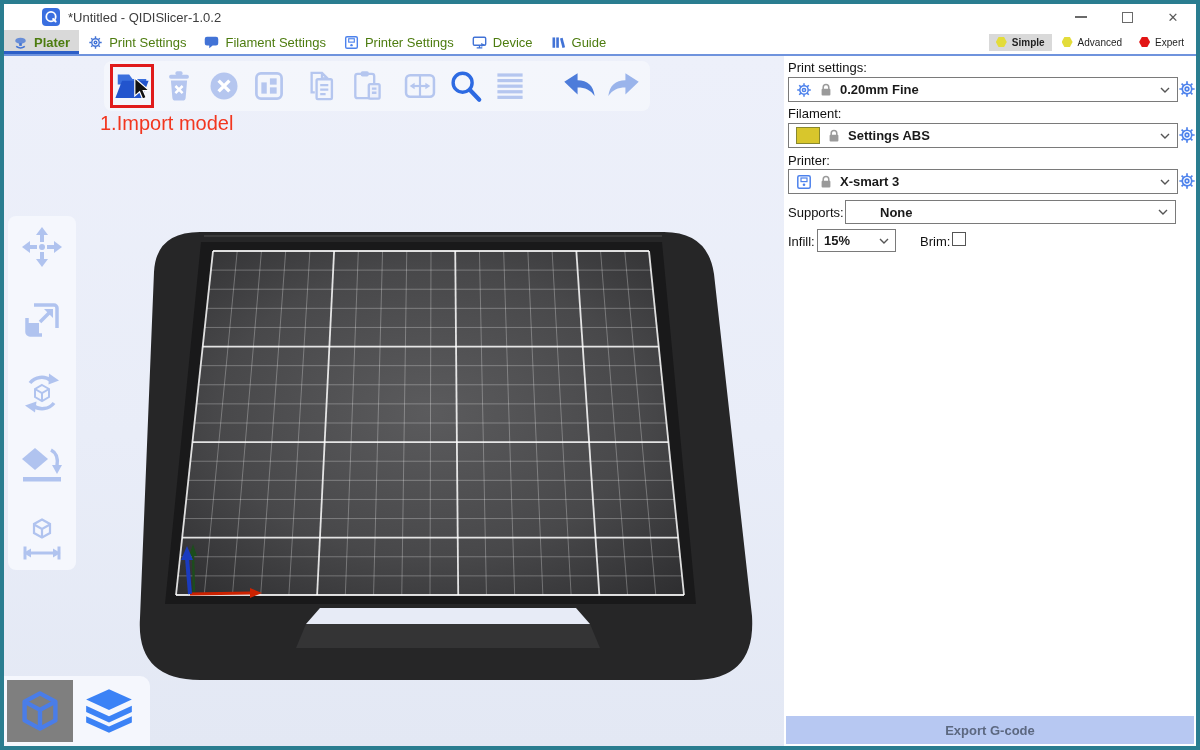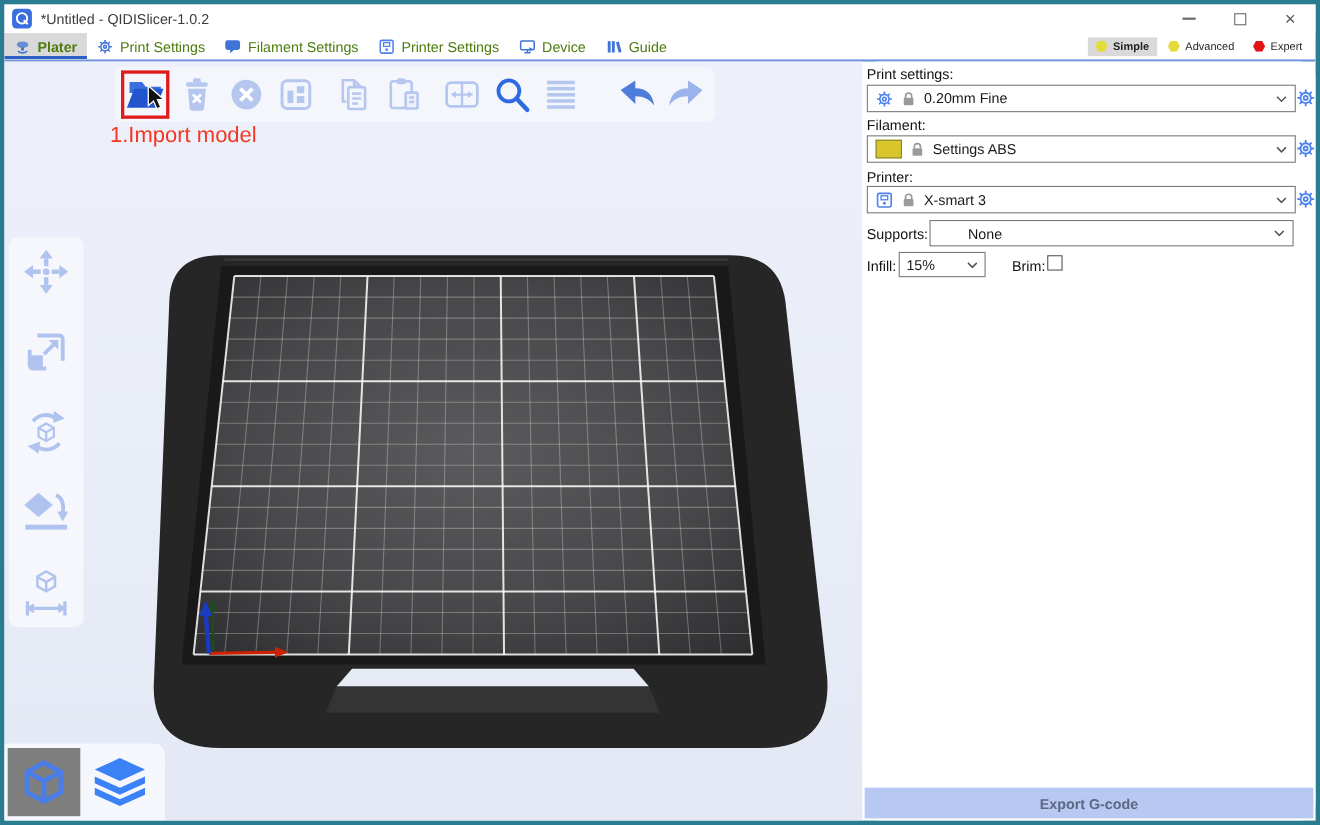--- a/index.html
+++ b/index.html
@@ -2,21 +2,21 @@
 <html><head>
 <meta charset="utf-8">
 <style>
   * { box-sizing: border-box; }
   html,body { margin:0; padding:0; }
   body { width:1200px; height:750px; font-family:"Liberation Sans", sans-serif; background:#fff; }
   .window { width:1200px; height:750px; border:4px solid #2a7d90; background:#fff;
             display:flex; flex-direction:column; position:relative; overflow:hidden; }
 
   
-  .titlebar { height:26px; display:flex; align-items:center; padding-left:7px; background:#fff; flex:0 0 auto; }
+  .titlebar { height:26px; display:flex; align-items:center; padding-left:7px; background:#fff; flex:0 0 auto;margin-left:31px; }
   .app-icon { width:18px; height:18px; border-radius:4px; background:#3a6fe0; display:flex; align-items:center; justify-content:center; }
   .title-text { margin-left:8px; font-size:13px; color:#3d3d3d; }
   .win-controls { margin-left:auto; display:flex; height:100%; }
   .win-btn { width:46px; height:100%; display:flex; align-items:center; justify-content:center; color:#5a5a5a; }
   .min-glyph { width:12px; border-top:2px solid #6a6a6a; display:inline-block; }
   .max-glyph { width:11px; height:11px; border:1.5px solid #6a6a6a; display:inline-block; }
   .close-glyph { font-size:13px; color:#5a5a5a; }
 
   
   .menubar { height:22px; display:flex; align-items:center; font-size:13px; color:#2b2b2b; padding-left:4px; flex:0 0 auto; }
@@ -52,26 +52,26 @@
                   justify-content:space-between; padding:9px 0; }
   .ltool { width:44px; height:44px; }
 
   
   .view-toggles { position:absolute; left:0; bottom:0; width:146px; height:70px; background:#f5f7fd;
                   border-top-right-radius:10px; display:flex; align-items:center; padding-left:3px; gap:3px; }
   .toggle { width:66px; height:62px; display:flex; align-items:center; justify-content:center; }
   .toggle.selected { background:#7f7f7f; }
 
   
-  .side-panel { flex:1; background:#fff; position:relative; font-size:13px; color:#111;border-radius:15px; }
+  .side-panel { flex:1; background:#fff; position:relative; font-size:13px; color:#111; }
   .sp-label { position:absolute; left:4px; }
   .combo { position:absolute; left:4px; width:390px; height:25px; border:1px solid #7a7a7a; background:#fff;
            display:flex; align-items:center; padding:0 7px; gap:8px; }
   .combo .chev { margin-left:auto; }
-  .combo-text { color:#1a1a1a; }
+  .combo-text { color:#1a1a1a;font-weight:bold; }
   .gear-btn { position:absolute; left:394px; width:18px; height:18px; }
   .swatch { width:24px; height:17px; border:1px solid #88882f; }
   .checkbox { position:absolute; width:14px; height:14px; border:1px solid #555; background:#fff; }
   .export-btn { position:absolute; left:2px; right:2px; bottom:2px; height:28px; background:#b7c8f2;
                 display:flex; align-items:center; justify-content:center; font-weight:bold; color:#5c6880; font-size:13px; }
 </style>
 </head>
 <body>
 
 <div class="window">

